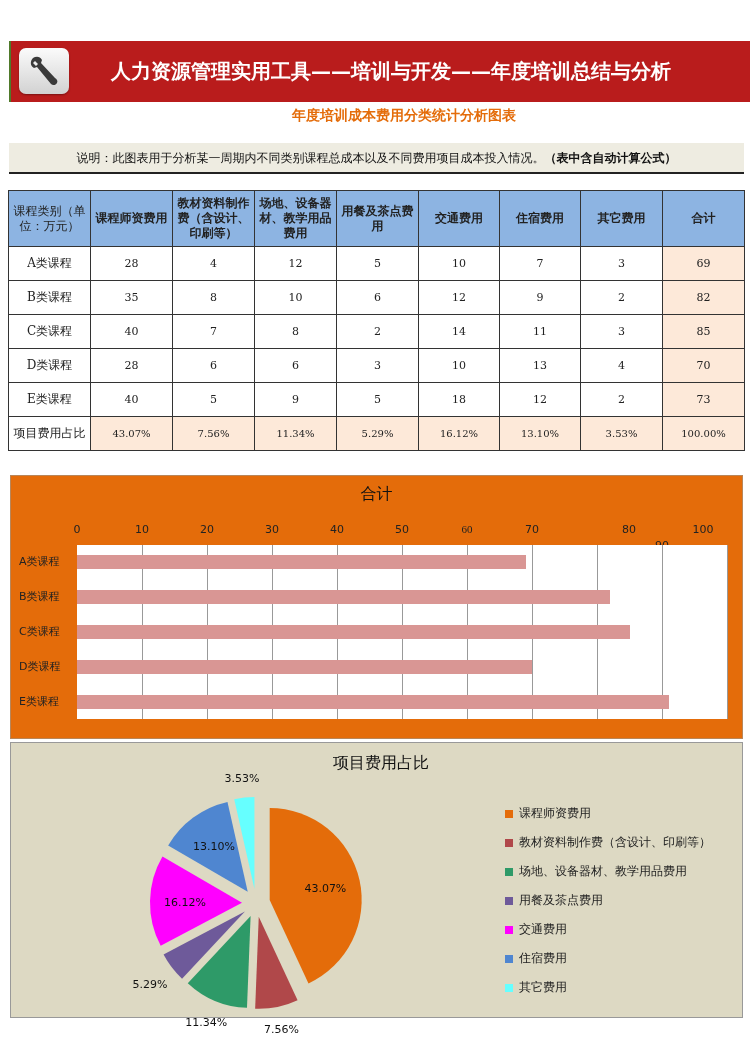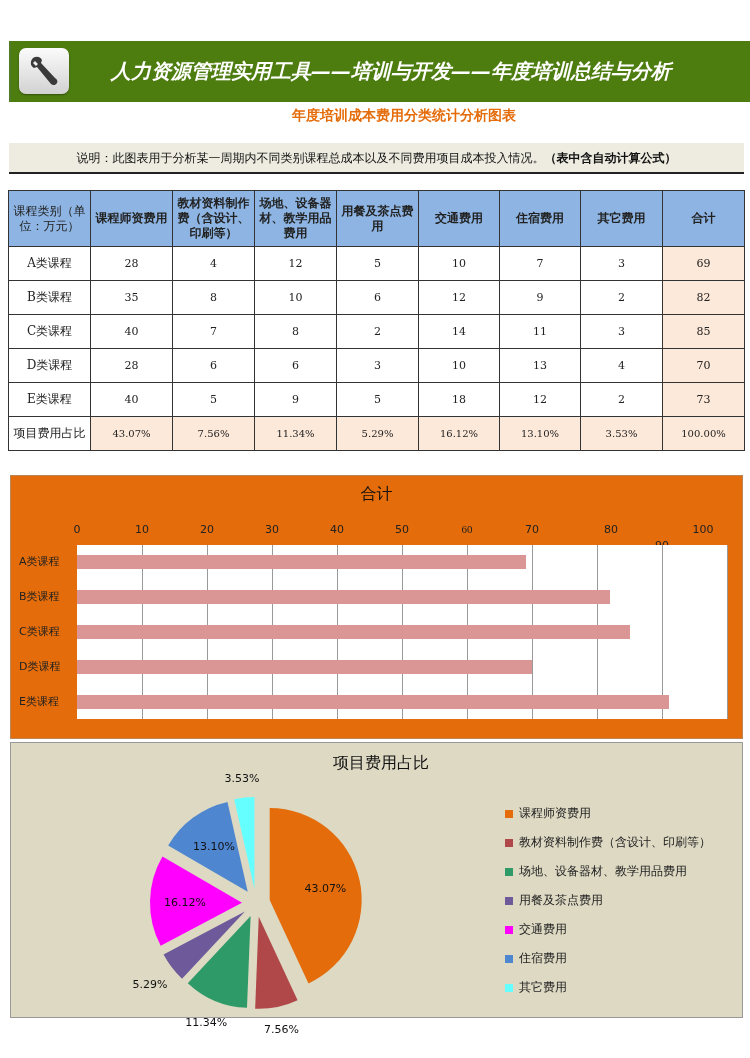--- a/index.html
+++ b/index.html
@@ -1,17 +1,17 @@
 <!DOCTYPE html>
 <html><head>
 <meta charset="utf-8">
 <style>
   * { box-sizing: border-box; margin: 0; padding: 0; }
   body { width: 750px; height: 1058px; background: #ffffff; position: relative; overflow: hidden; font-family: "DejaVu Sans", sans-serif; }
-  .header-bar { position: absolute; left: 9px; top: 41px; width: 741px; height: 61px; background: #4d7c0f; border-left: 2px solid #4f7a2a; font-style: italic; }
+  .header-bar { position: absolute; left: 9px; top: 41px; width: 741px; height: 61px; background: #b91c1c; border-left: 2px solid #4f7a2a; }
   .tool-icon { position: absolute; left: 8px; top: 7px; width: 50px; height: 46px; border-radius: 7px; background: linear-gradient(#fbfbfb, #d2d2d2); box-shadow: 0 1px 2px rgba(0,0,0,.35); display: flex; align-items: center; justify-content: center; }
   .header-title { position: absolute; left: 100px; top: 0; height: 61px; line-height: 61px; color: #fff; font-size: 20px; font-weight: bold; white-space: nowrap; letter-spacing: 0px; }
   .sub-title { position: absolute; left: 0; width: 750px; top: 107px; text-align: center; color: #e46c0a; font-size: 14px; font-weight: bold; padding-left: 58px; }
   .desc-bar { position: absolute; left: 9px; top: 143px; width: 735px; height: 31px; background: #eeece1; border-bottom: 2px solid #222; text-align: center; line-height: 31px; font-size: 12px; color: #111; }
   .desc-bar b { font-weight: bold; }
   table.cost { position: absolute; left: 8px; top: 178px; width: 736px; border-collapse: collapse; font-family: "DejaVu Serif", serif; font-size: 11px; color: #222; table-layout: fixed; margin-top: 12px; }
   table.cost th, table.cost td { border: 1px solid #333; text-align: center; vertical-align: middle; }
   table.cost th { background: #8db4e2; font-weight: bold; height: 56px; font-size: 12px; line-height: 15px; padding: 2px 3px; color: #222; }
   table.cost td { height: 34px; background: #fff; }
   table.cost td.peach { background: #fde9d9; }
@@ -149,21 +149,21 @@
   <div class="chart-title">合计</div>
   <div id="ticks">
       <div class="tick" style="left: 66px;">0</div>
       <div class="tick" style="left: 131px;">10</div>
       <div class="tick" style="left: 196px;">20</div>
       <div class="tick" style="left: 261px;">30</div>
       <div class="tick" style="left: 326px;">40</div>
       <div class="tick" style="left: 391px;">50</div>
       <div class="tick" style="left: 456px; font-family: Liberation Serif, serif;">60</div>
       <div class="tick" style="left: 521px;">70</div>
-      <div class="tick" style="left: 600px;">80</div>
+      <div class="tick" style="left: 618px;">80</div>
       <div class="tick" style="left: 651px; margin-top: 16px;">90</div>
       <div class="tick" style="left: 692px;">100</div>
     </div>
   <div class="plot" id="plot">
       <div class="gridline" style="left: 65px;"></div>
       <div class="gridline" style="left: 130px;"></div>
       <div class="gridline" style="left: 195px;"></div>
       <div class="gridline" style="left: 260px;"></div>
       <div class="gridline" style="left: 325px;"></div>
       <div class="gridline" style="left: 390px;"></div>

